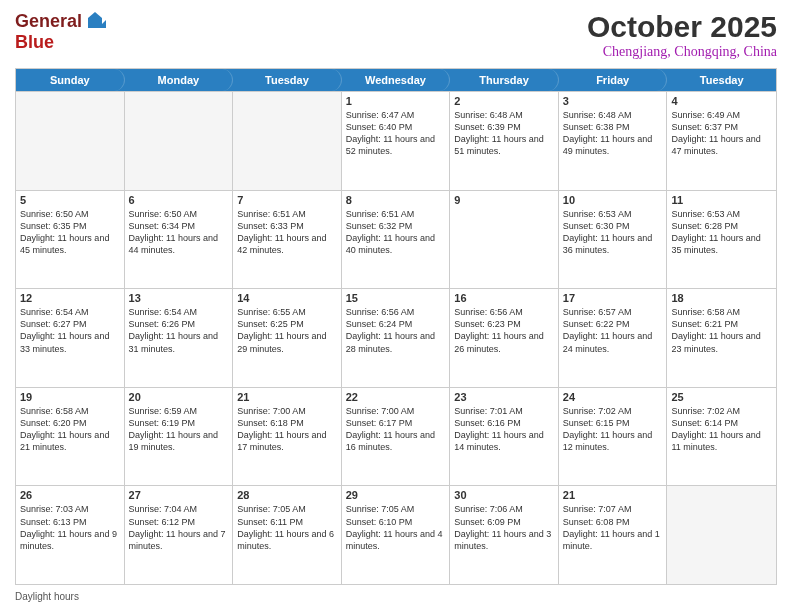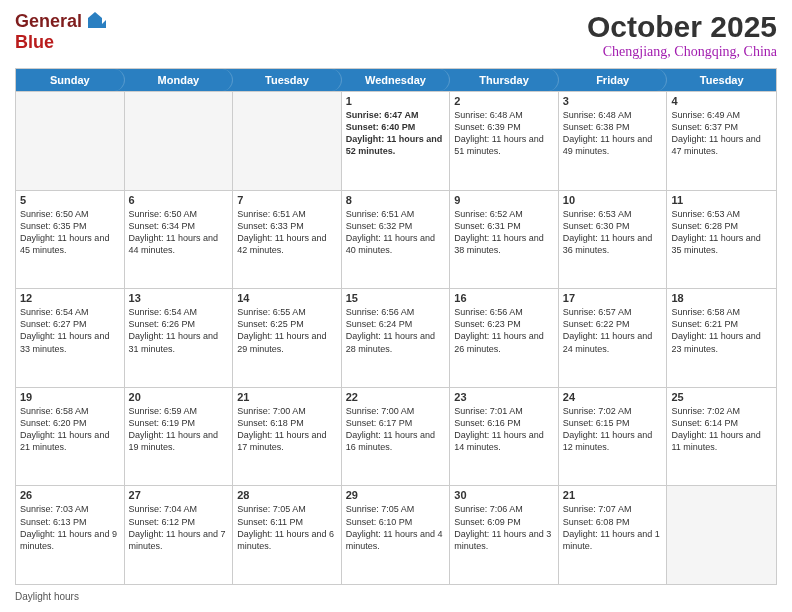--- a/index.html
+++ b/index.html
@@ -159,21 +159,21 @@
         <div class="cal-header-cell">Friday</div>
         <div class="cal-header-cell">Tuesday</div>
       </div>
     <div class="cal-body">
     <div class="cal-row">
           <div class="cal-cell empty"></div>
           <div class="cal-cell empty"></div>
           <div class="cal-cell empty"></div>
           <div class="cal-cell">
             <span class="day-number">1</span>
-            <div class="cell-detail" style="white-space: pre-line; font-weight: bold;">Sunrise: 6:47 AM
+            <div class="cell-detail" style="white-space: pre-line;">Sunrise: 6:47 AM
 Sunset: 6:40 PM
 Daylight: 11 hours and 52 minutes.</div>
           </div>
           <div class="cal-cell">
             <span class="day-number">2</span>
             <div class="cell-detail" style="white-space: pre-line;">Sunrise: 6:48 AM
 Sunset: 6:39 PM
 Daylight: 11 hours and 51 minutes.</div>
           </div>
           <div class="cal-cell">
@@ -209,23 +209,20 @@
 Daylight: 11 hours and 42 minutes.</div>
           </div>
           <div class="cal-cell">
             <span class="day-number">8</span>
             <div class="cell-detail" style="white-space: pre-line;">Sunrise: 6:51 AM
 Sunset: 6:32 PM
 Daylight: 11 hours and 40 minutes.</div>
           </div>
           <div class="cal-cell">
             <span class="day-number">9</span>
-            <div class="cell-detail" style="white-space: pre-line;">Sunrise: 6:52 AM
-Sunset: 6:31 PM
-Daylight: 11 hours and 38 minutes.</div>
           </div>
           <div class="cal-cell">
             <span class="day-number">10</span>
             <div class="cell-detail" style="white-space: pre-line;">Sunrise: 6:53 AM
 Sunset: 6:30 PM
 Daylight: 11 hours and 36 minutes.</div>
           </div>
           <div class="cal-cell">
             <span class="day-number">11</span>
             <div class="cell-detail" style="white-space: pre-line;">Sunrise: 6:53 AM

